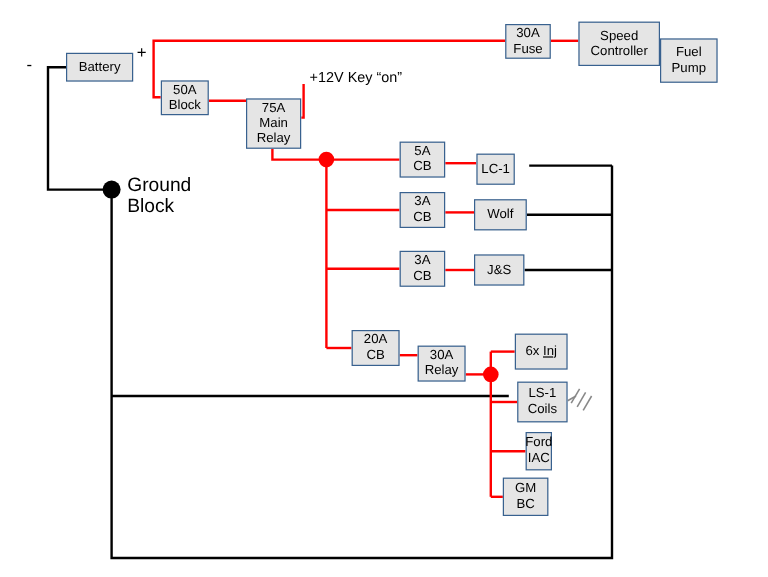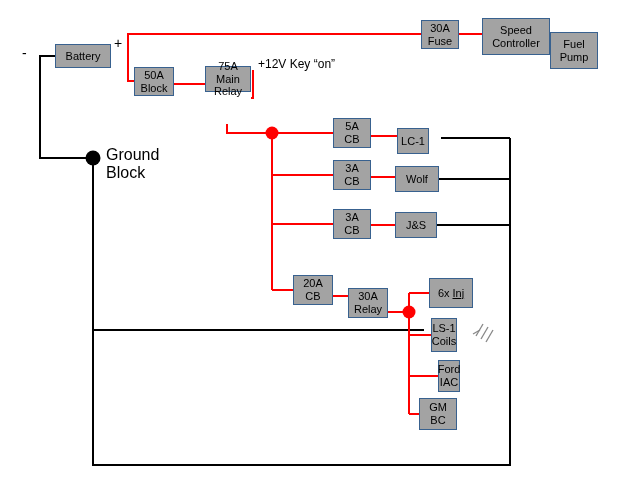--- a/index.html
+++ b/index.html
@@ -3,21 +3,21 @@
 <meta charset="utf-8">
 <style>
   html,body { margin:0; padding:0; background:#ffffff; }
   #canvas {
     position:relative; width:640px; height:481px; background:#ffffff;
     font-family:"Liberation Sans", sans-serif; overflow:hidden;
   }
   .wires { position:absolute; left:0; top:0; pointer-events:none; }
   .node {
     position:absolute; box-sizing:border-box;
-    background:#a3a3a3; border:1.5px solid #38618f;
+    background:#e5e5e5; border:1.5px solid #38618f;
     color:#000; font:11px/1.15 "Liberation Sans", sans-serif;
     display:flex; align-items:center; justify-content:center;
     text-align:center; white-space:pre-line; z-index:2;
   }
   .txt {
     position:absolute; color:#000; white-space:pre-line; z-index:2;
     font:12px/1.15 "Liberation Sans", sans-serif;
   }
   .sign { font:14px/1 "Liberation Sans", sans-serif; }
   .u { text-decoration:underline; }
@@ -71,21 +71,21 @@
       <line x1="488" y1="327" x2="481" y2="339"></line>
       <line x1="493" y1="330" x2="486" y2="342"></line>
     </g>
   </svg>
 
   <div class="node" style="left:55px;top:44px;width:56px;height:24px">Battery</div>
 
   <div class="node" style="left:134px;top:67px;width:40px;height:29px">50A
 Block</div>
 
-  <div class="node" style="left:205px;top:66px;width:46px;height:26px">75A
+  <div class="node" style="left:205px;top:82px;width:46px;height:42px">75A
 Main
 Relay</div>
 
   <div class="node" style="left:421px;top:20px;width:38px;height:29px">30A
 Fuse</div>
 
   <div class="node" style="left:482px;top:18px;width:68px;height:37px">Speed
 Controller</div>
 
   <div class="node" style="left:550px;top:32px;width:48px;height:37px">Fuel
@@ -109,21 +109,21 @@
   <div class="node" style="left:293px;top:275px;width:40px;height:30px">20A
 CB</div>
 
   <div class="node" style="left:348px;top:288px;width:40px;height:30px">30A
 Relay</div>
 
   <div class="node" style="left:429px;top:278px;width:44px;height:30px;gap:3px">
     <span>6x</span><span class="u">Inj</span>
   </div>
 
-  <div class="node" style="left:431px;top:318px;width:26px;height:34px">LS-1
+  <div class="node" style="left:431px;top:318px;width:42px;height:34px">LS-1
 Coils</div>
 
   <div class="node" style="left:438px;top:360px;width:22px;height:32px">Ford
 IAC</div>
 
   <div class="node" style="left:419px;top:398px;width:38px;height:32px">GM
 BC</div>
 
   <div class="txt sign" style="left:22px;top:46px">-</div>
 

